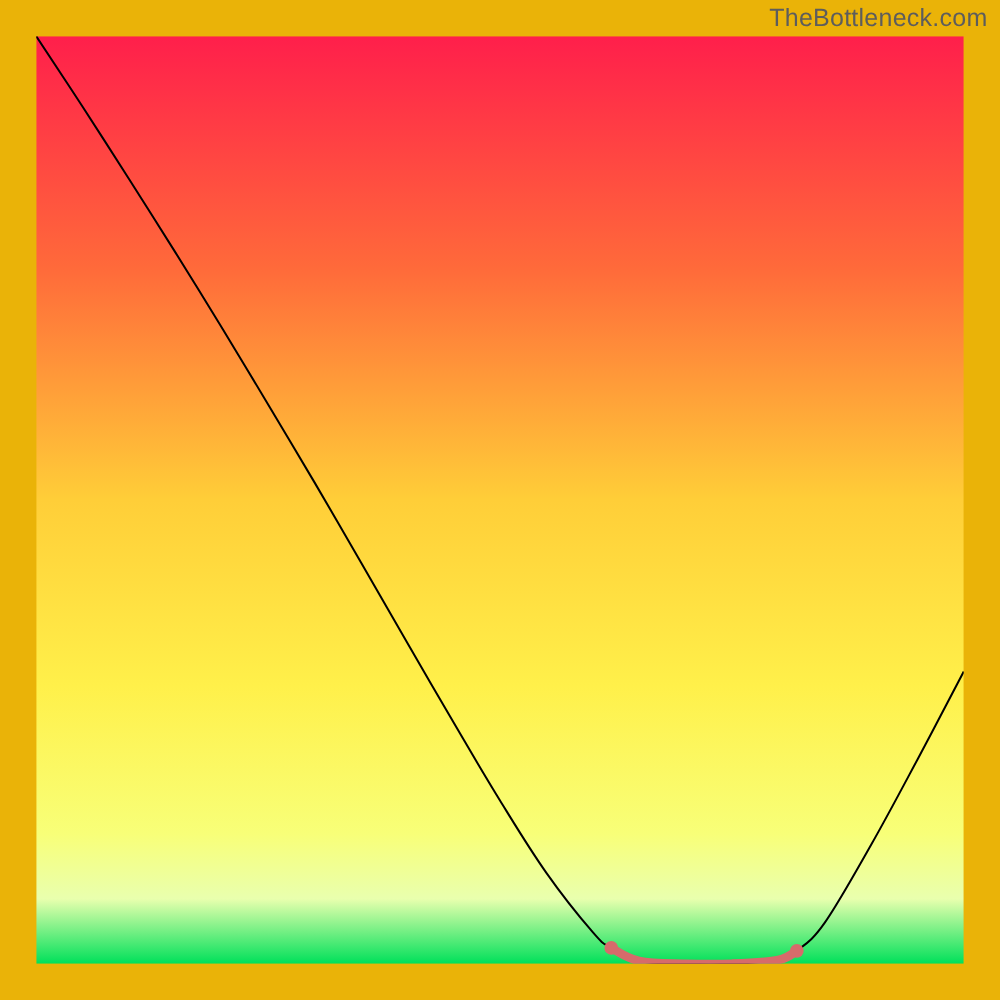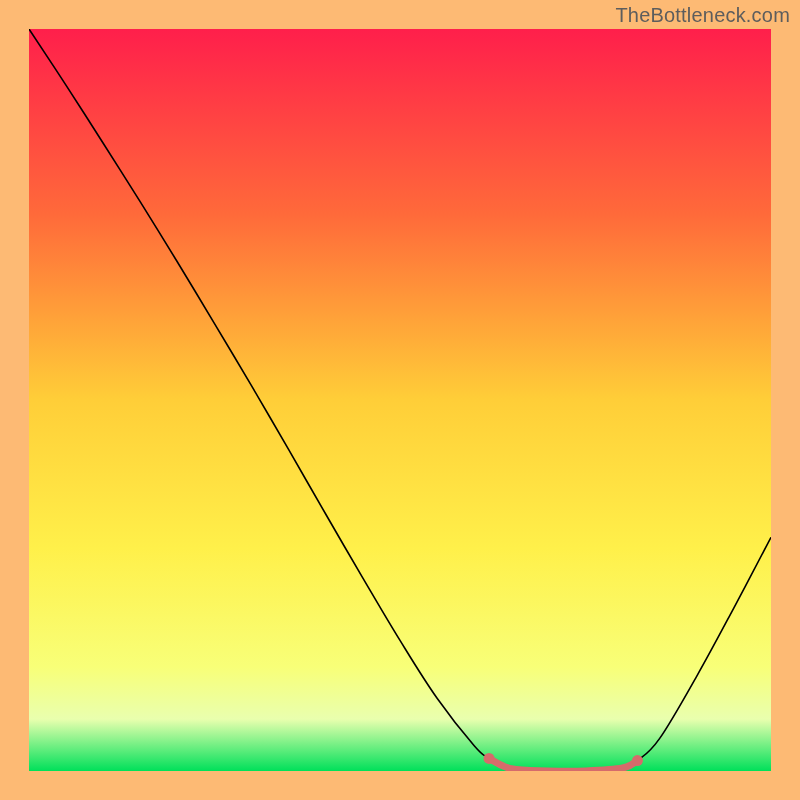--- a/index.html
+++ b/index.html
@@ -8,21 +8,21 @@
     width: 800px;
     height: 800px;
     background: #000;
     overflow: hidden;
     font-family: Arial, Helvetica, sans-serif;
   }
   .frame {
     position: relative;
     width: 800px;
     height: 800px;
-    background: #fdba74;
+    background: #eab308;
   }
   .watermark {
     position: absolute;
     top: 4px;
     right: 10px;
     color: #5d5d5d;
     font-size: 20px;
     font-weight: 500;
     letter-spacing: 0.2px;
     z-index: 10;

